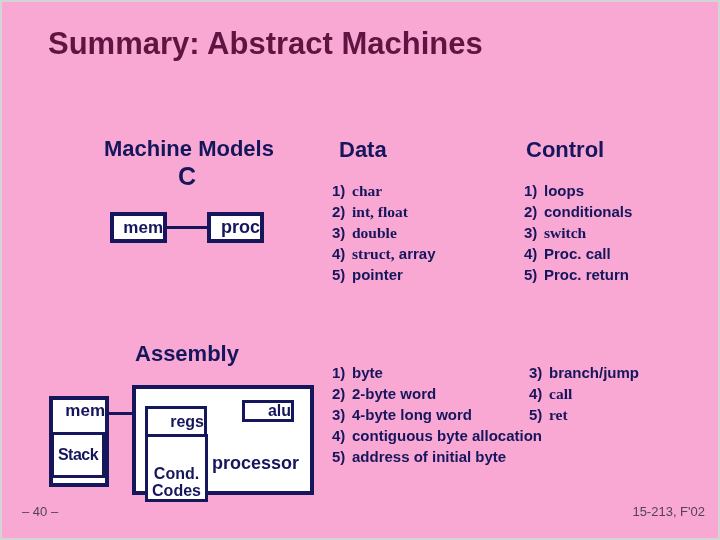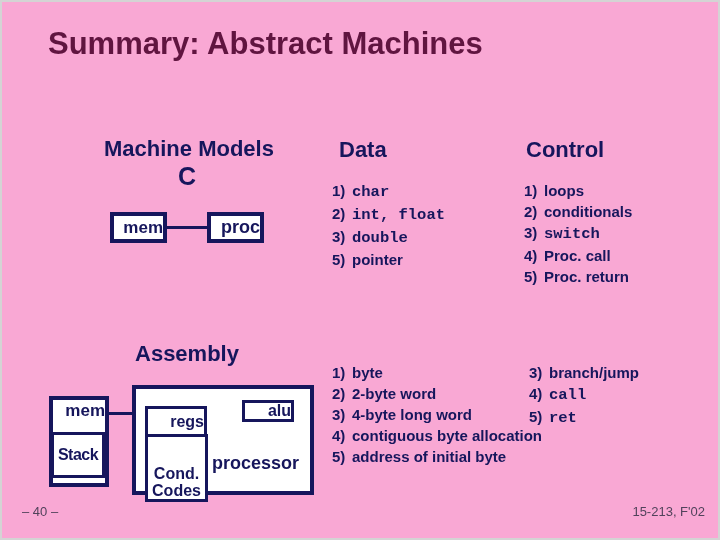--- a/index.html
+++ b/index.html
@@ -45,21 +45,21 @@
   .box-alu{left:240px;top:398px;width:52px;height:22px;border-width:3px;font-size:16px;}
   .box-cc{left:143px;top:432px;width:63px;height:68px;border-width:3px;font-size:16px;
     flex-direction:column;line-height:17px;}
   .cpu-text{position:absolute;left:210px;top:451px;font-size:18px;font-weight:bold;text-align:right;}
   .list{position:absolute;font-size:15px;font-weight:bold;line-height:21px;color:var(--navy);white-space:nowrap;}
   .list-c-data{left:330px;top:178px;}
   .list-c-control{left:522px;top:178px;}
   .list-asm-data{left:330px;top:360px;}
   .list-asm-control{left:527px;top:360px;}
   .num{display:inline-block;min-width:20px;}
-  .mono{font-family:Liberation Mono, monospace;font-size:15.5px;font-weight:bold;margin-top:25px;}
+  .mono{font-family:Liberation Serif, serif;font-size:15.5px;font-weight:bold;margin-top:25px;}
   .footer{position:absolute;font-size:13px;color:var(--footer);font-weight:normal;}
   .footer-left{left:20px;top:502px;}
   .footer-right{right:13px;top:502px;}
 </style>
 </head>
 <body>
 
 <div class="slide">
 
   <div class="title">Summary: Abstract Machines</div>
@@ -75,20 +75,21 @@
   </div>
   <div class="conn conn-c"></div>
   <div class="box box-proc-c">
     <span>proc</span>
   </div>
 
   <div class="list list-c-data">
       <div><span class="num">1)</span><span class="mono">char</span></div>
       <div><span class="num">2)</span><span class="mono">int, float</span></div>
       <div><span class="num">3)</span><span class="mono">double</span></div>
+      <div><span class="num">4)</span><span class="mono">struct,</span><span> array</span></div>
       <div><span class="num">5)</span><span>pointer</span></div>
     </div>
   <div class="list list-c-control">
       <div><span class="num">1)</span><span>loops</span></div>
       <div><span class="num">2)</span><span>conditionals</span></div>
       <div><span class="num">3)</span><span class="mono">switch</span></div>
       <div><span class="num">4)</span><span>Proc. call</span></div>
       <div><span class="num">5)</span><span>Proc. return</span></div>
     </div>
 

